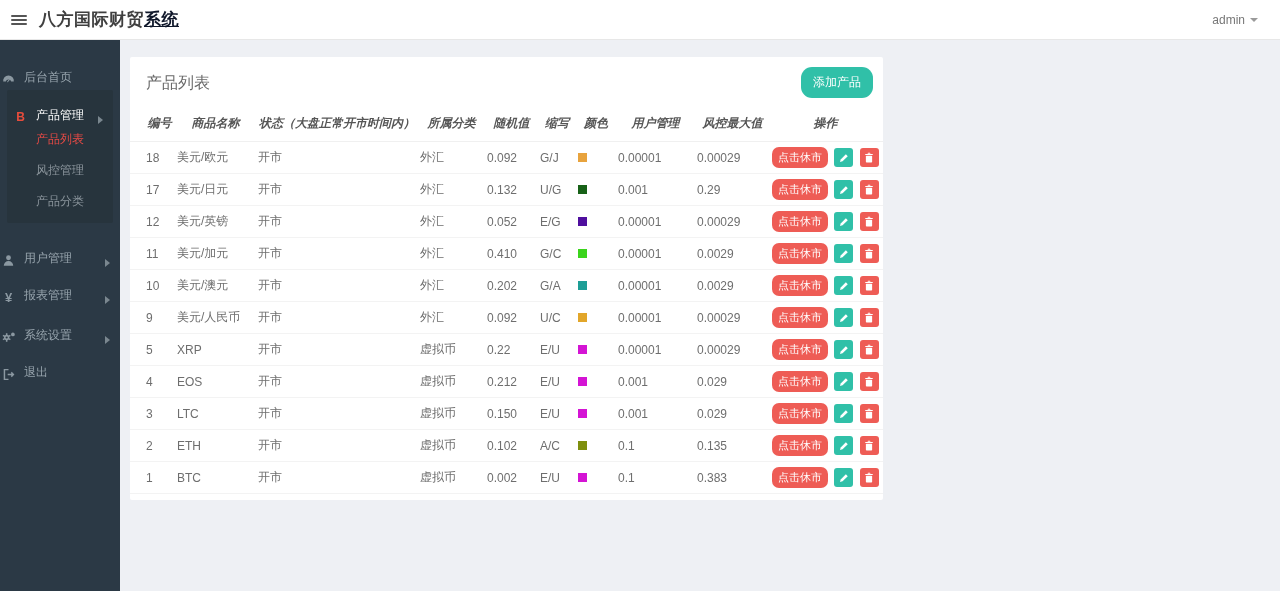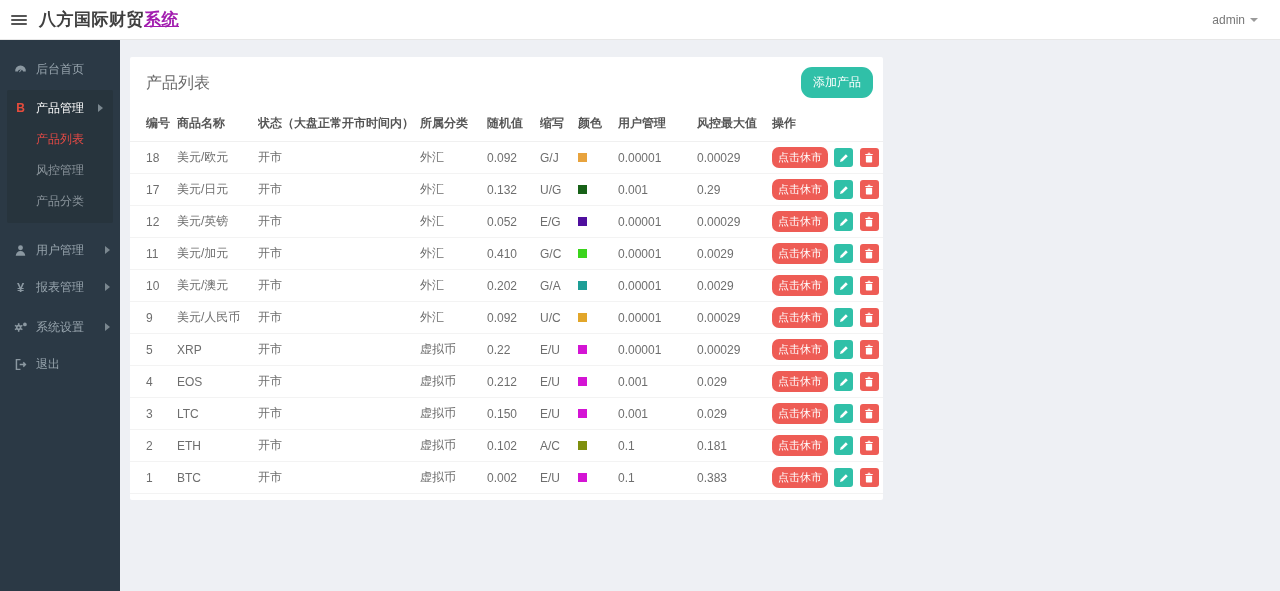--- a/index.html
+++ b/index.html
@@ -13,36 +13,36 @@
   }
   
   .top-header {
     position:absolute; top:0; left:0; right:0; height:40px;
     background:#fff; border-bottom:1px solid #e7e7e7; z-index:5;
     display:flex; align-items:center;
   }
   .hamburger { width:16px; margin-left:11px; cursor:pointer; }
   .hamburger span { display:block; height:2px; background:#555; margin:2px 0; border-radius:1px; }
   .brand { margin-left:12px; font-size:17px; font-weight:700; color:#3f3f3f; letter-spacing:.5px; }
-  .brand .accent { color:#a21caf;text-decoration:underline; }
+  .brand .accent { color:#0f172a;text-decoration:underline; }
   .user-menu {
     margin-left:auto; margin-right:22px; font-size:12px; color:#777;
     display:flex; align-items:center; gap:5px; cursor:pointer;
   }
   .caret-down {
     width:0; height:0; border-left:4px solid transparent; border-right:4px solid transparent;
     border-top:4px solid #9a9a9a;
   }
   
   .sidebar {
     position:absolute; top:40px; left:0; bottom:0; width:120px;
     background:#2b3945; z-index:4; padding-top:12px;
   }
   .nav-item {
-    display:flex; align-items:center; height:34px; padding:0 10px 0 13px;
+    display:flex; align-items:flex-end; height:34px; padding:0 10px 0 1px;
     color:#97a4ad; font-size:12px; cursor:pointer; white-space:nowrap;
   }
   .nav-item .label { margin-left:8px; }
   .nav-icon { width:15px; height:14px; display:inline-flex; align-items:center; justify-content:center; color:#8b98a1; flex:0 0 15px; font-size:12px; }
   .nav-gap { height:3px; }
   .arrow-right {
     margin-left:auto; width:0; height:0;
     border-top:4px solid transparent; border-bottom:4px solid transparent;
     border-left:5px solid #7a878f;
   }
@@ -65,22 +65,22 @@
   .card-title { font-size:16px; font-weight:400; color:#6a6a6a; }
   .btn-add {
     position:absolute; right:10px; top:10px;
     background:#30c0a8; color:#fff; border:none; border-radius:11px;
     font-size:12px; padding:7px 12px; cursor:pointer;
     font-family:inherit;
   }
   
   table { border-collapse:collapse; table-layout:fixed; width:753px; font-size:12px; }
   th {
-    text-align:left; font-weight:700; color:#565656; font-size:12px;
-    padding:9px 4px 9px 0; border-bottom:1px solid #f0f0f0; white-space:nowrap; overflow:hidden;
+    text-align:center; font-weight:700; color:#565656; font-size:12px;
+    padding:9px 4px 9px 0; border-bottom:1px solid #f0f0f0; white-space:nowrap; overflow:hidden;font-style:italic;
   }
   td {
     text-align:left; color:#6e6e6e; padding:5px 4px 5px 0; height:29px;
     border-bottom:1px solid #f3f3f3; white-space:nowrap; overflow:hidden;
   }
   th:first-child, td:first-child { padding-left:16px; }
   .swatch { display:inline-block; width:9px; height:9px; }
   .actions { padding-right:0; }
   .btn-close-market {
     background:#ee5c55; color:#fff; border:none; border-radius:7px;
@@ -471,21 +471,21 @@
 
           <tr>
             <td>2</td>
             <td>ETH</td>
             <td>开市</td>
             <td>虚拟币</td>
             <td>0.102</td>
             <td>A/C</td>
             <td><span class="swatch" style="background: rgb(126, 143, 14);"></span></td>
             <td>0.1</td>
-            <td>0.181</td>
+            <td>0.135</td>
             <td class="actions">
               <button class="btn-close-market">点击休市</button>
               <button class="btn-icon btn-edit">
                 <svg width="10" height="10" viewBox="0 0 16 16">
                   <path d="M1.5 14.5l1.2-4.2 8.3-8.3 3 3-8.3 8.3z" fill="#fff"></path>
                 </svg>
               </button>
               <button class="btn-icon btn-delete">
                 <svg width="10" height="11" viewBox="0 0 16 17">
                   <rect x="3" y="5.5" width="10" height="11" rx="1.2" fill="#fff"></rect>

